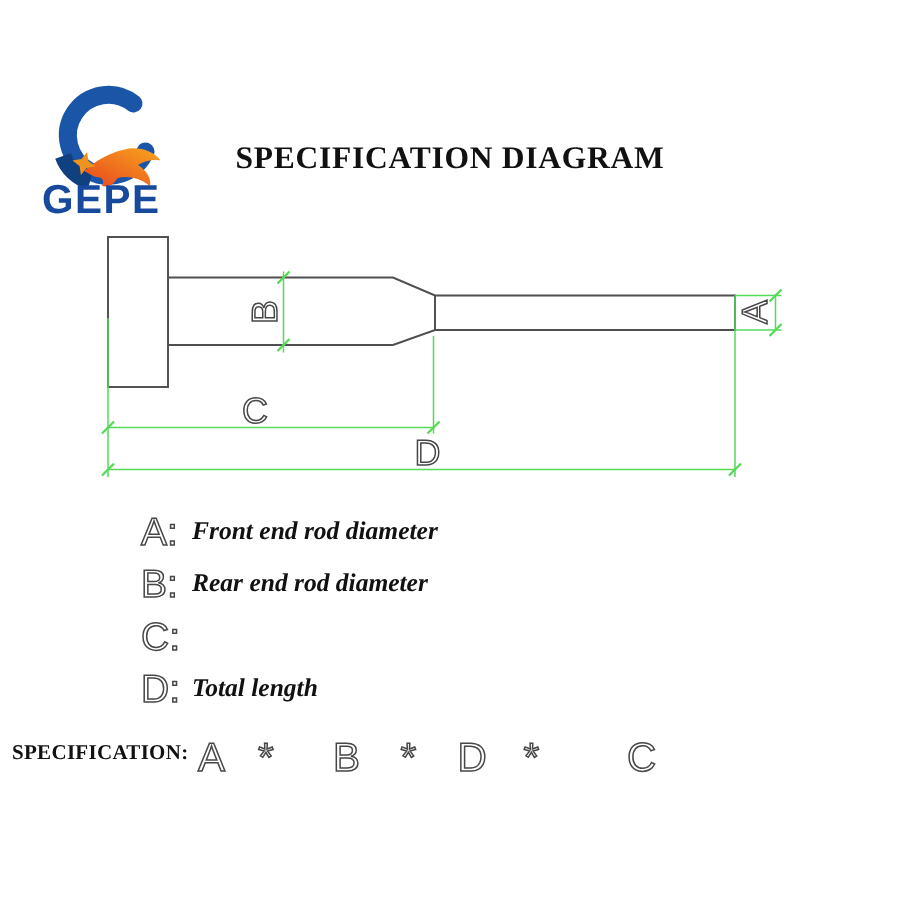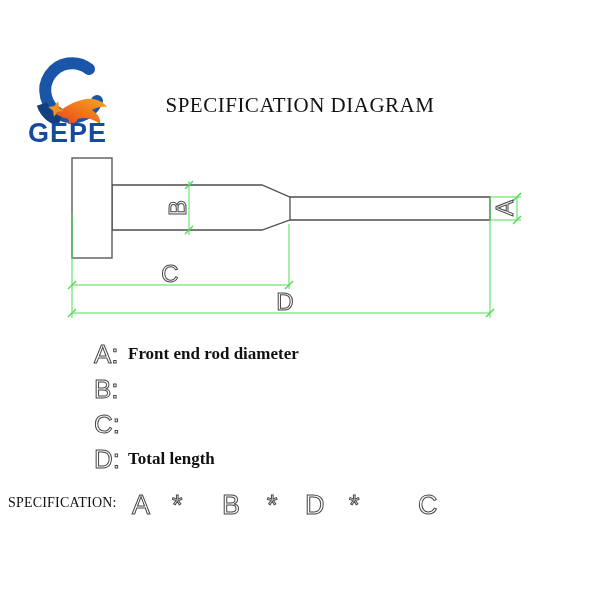--- a/index.html
+++ b/index.html
@@ -7,45 +7,45 @@
   .page{
     position:relative;width:600px;height:600px;background:#ffffff;
     overflow:hidden;font-family:"Liberation Serif",serif;
   }
   
   .logo{position:absolute;left:26px;top:54px;width:96px;height:96px;}
   .logo svg{display:block;}
   
   .title{
     position:absolute;left:130px;top:93px;width:340px;margin:0;
-    text-align:center;font-size:21px;font-weight:normal;color:#111111;
+    text-align:center;font-size:21px;font-weight:bold;color:#111111;
     letter-spacing:0.5px;font-family:"Liberation Serif",serif;
   }
   
   .diagram{position:absolute;left:0;top:0;width:600px;height:600px;}
   .diagram text{
     font-family:"Liberation Sans","DejaVu Sans",sans-serif;
     stroke-width:1px;fill:none;
   }
   
   .legend{position:absolute;left:93px;top:336px;width:320px;}
   .legend-row{display:flex;align-items:center;height:35px;}
   .legend-key{width:34px;height:30px;flex:0 0 34px;}
   .legend-key text{
     font-family:"Liberation Sans","DejaVu Sans",sans-serif;
     font-size:26px;stroke-width:1px;fill:none;
   }
   .legend-desc{
     font-size:17px;font-weight:bold;color:#111111;margin-left:1px;
-    font-family:"Liberation Serif",serif;white-space:nowrap;
+    font-family:"Liberation Serif",serif;white-space:nowrap;font-style:italic;
   }
   
   .specline{position:absolute;left:0;top:486px;width:600px;height:36px;}
   .spec-label{
-    position:absolute;left:8px;top:9px;font-size:14px;font-weight:normal;
+    position:absolute;left:8px;top:9px;font-size:14px;font-weight:bold;
     color:#111111;font-family:"Liberation Serif",serif;letter-spacing:0.2px;
   }
   .spec-letter{position:absolute;top:0;width:34px;height:34px;}
   .spec-letter text{
     font-family:"Liberation Sans","DejaVu Sans",sans-serif;
     font-size:27px;stroke-width:1px;fill:none;
   }
   .p0{left:130px;} .p1{left:170px;} .p2{left:220px;} .p3{left:265px;}
   .p4{left:303px;} .p5{left:347px;} .p6{left:416px;}
 </style>
@@ -122,20 +122,21 @@
     <div class="legend-row">
       <svg class="legend-key" viewBox="0 0 34 30" stroke="#474747">
         <text x="1" y="24">A:</text>
       </svg>
       <span class="legend-desc">Front end rod diameter</span>
     </div>
     <div class="legend-row">
       <svg class="legend-key" viewBox="0 0 34 30" stroke="#474747">
         <text x="1" y="24">B:</text>
       </svg>
+      <span class="legend-desc">Rear end rod diameter</span>
     </div>
     <div class="legend-row">
       <svg class="legend-key" viewBox="0 0 34 30" stroke="#474747">
         <text x="1" y="24">C:</text>
       </svg>
     </div>
     <div class="legend-row">
       <svg class="legend-key" viewBox="0 0 34 30" stroke="#474747">
         <text x="1" y="24">D:</text>
       </svg>

